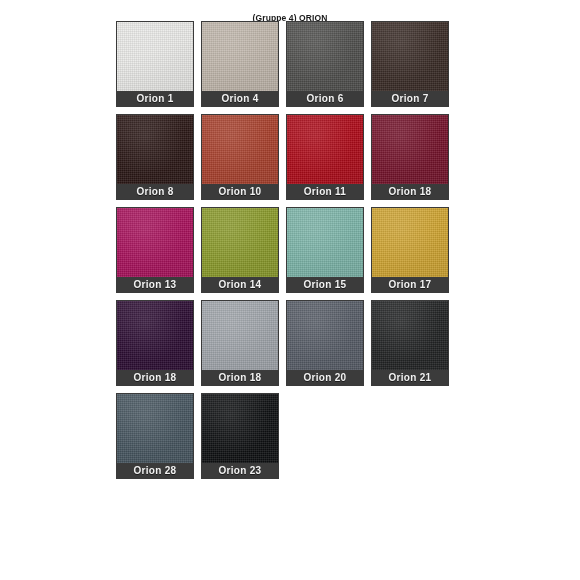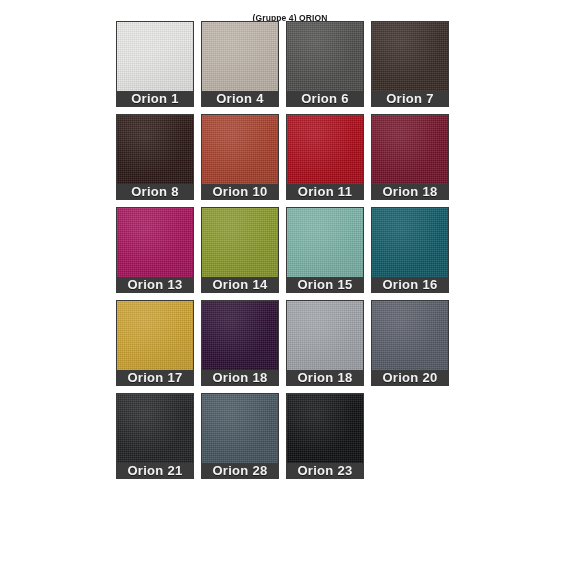--- a/index.html
+++ b/index.html
@@ -110,21 +110,21 @@
     left: 0;
     bottom: 0;
     width: 100%;
     height: 15px;
     background: #3b3b3b;
     display: flex;
     align-items: center;
     justify-content: center;
   }
   .swatch-label {
-    font-size: 13px;
+    font-size: 10px;
     font-weight: bold;
     color: #f2f2f2;
     letter-spacing: 0.3px;
     line-height: 9px;
     text-shadow: 0 1px 0 rgba(0,0,0,0.55);
     white-space: nowrap;
   }
 </style>
 </head>
 <body>
@@ -196,26 +196,20 @@
           <span class="swatch-label">Orion 14</span>
         </div>
       </div>
       <div class="swatch-card">
         <div class="swatch-color" style="background-color: rgb(123, 180, 168);"></div>
         <div class="swatch-label-bar">
           <span class="swatch-label">Orion 15</span>
         </div>
       </div>
       <div class="swatch-card">
-        <div class="swatch-color" style="background-color: rgb(13, 91, 104);"></div>
-        <div class="swatch-label-bar">
-          <span class="swatch-label">Orion 16</span>
-        </div>
-      </div>
-      <div class="swatch-card">
         <div class="swatch-color" style="background-color: rgb(207, 164, 49);"></div>
         <div class="swatch-label-bar">
           <span class="swatch-label">Orion 17</span>
         </div>
       </div>
       <div class="swatch-card">
         <div class="swatch-color" style="background-color: rgb(44, 13, 51);"></div>
         <div class="swatch-label-bar">
           <span class="swatch-label">Orion 18</span>
         </div>

